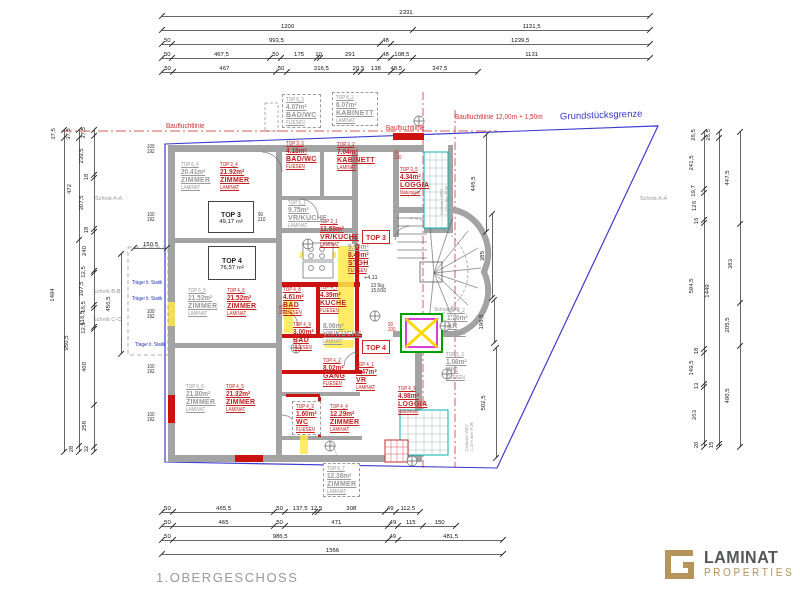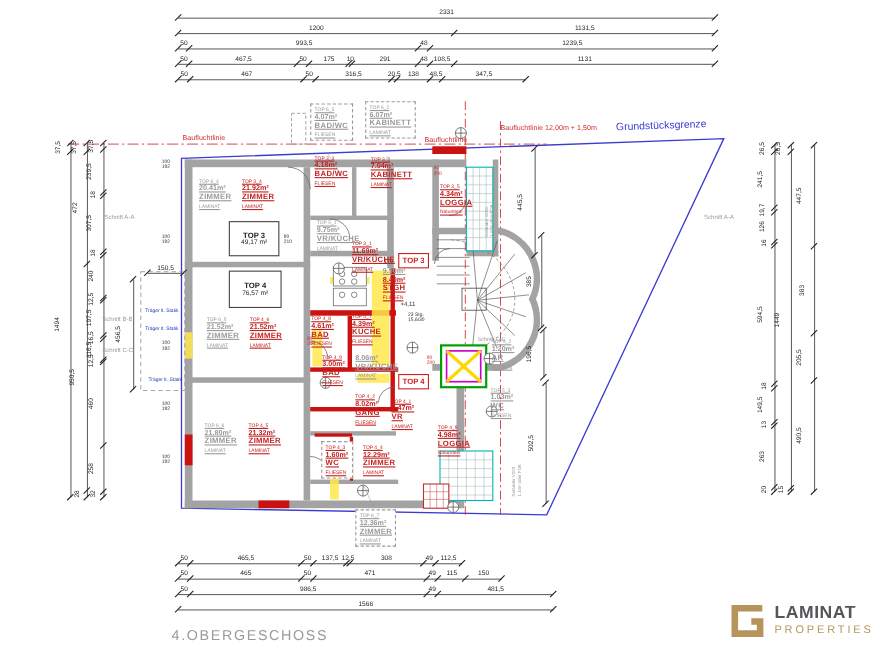--- a/index.html
+++ b/index.html
@@ -633,21 +633,21 @@
       <div class="dim-line" style="left: 121px; top: 254px; width: 1px; height: 100px;"></div>
       <div class="dim-tick" style="left: 121px; top: 254px; transform: translate(-50%, -50%) rotate(45deg);"></div>
       <div class="dim-tick" style="left: 121px; top: 354px; transform: translate(-50%, -50%) rotate(45deg);"></div>
       <div class="dim-label" style="left: 116px; top: 304px; transform: translate(-100%, -50%) rotate(-90deg);">456,5</div>
       <div class="dim-line" style="left: 134px; top: 248px; width: 33px; height: 1px;"></div>
       <div class="dim-tick" style="left: 134px; top: 248px; transform: translate(-50%, -50%) rotate(45deg);"></div>
       <div class="dim-tick" style="left: 167px; top: 248px; transform: translate(-50%, -50%) rotate(45deg);"></div>
       <div class="dim-label" style="left: 150.5px; top: 247px; transform: translate(-50%, -100%);">150,5</div>
     </div>
 
-  <div id="title">4.OBERGESCHOSS</div>
+  <div id="title">1.OBERGESCHOSS</div>
 
   <div id="logo">
     <svg width="38" height="38">
       <path d="M33,8 H8 V31 H31 V20 H23" fill="none" stroke="#b5955c" stroke-width="6"></path>
     </svg>
     <div>
       <div class="lt1">LAMINAT</div>
       <div class="lt2">PROPERTIES</div>
     </div>
   </div>

